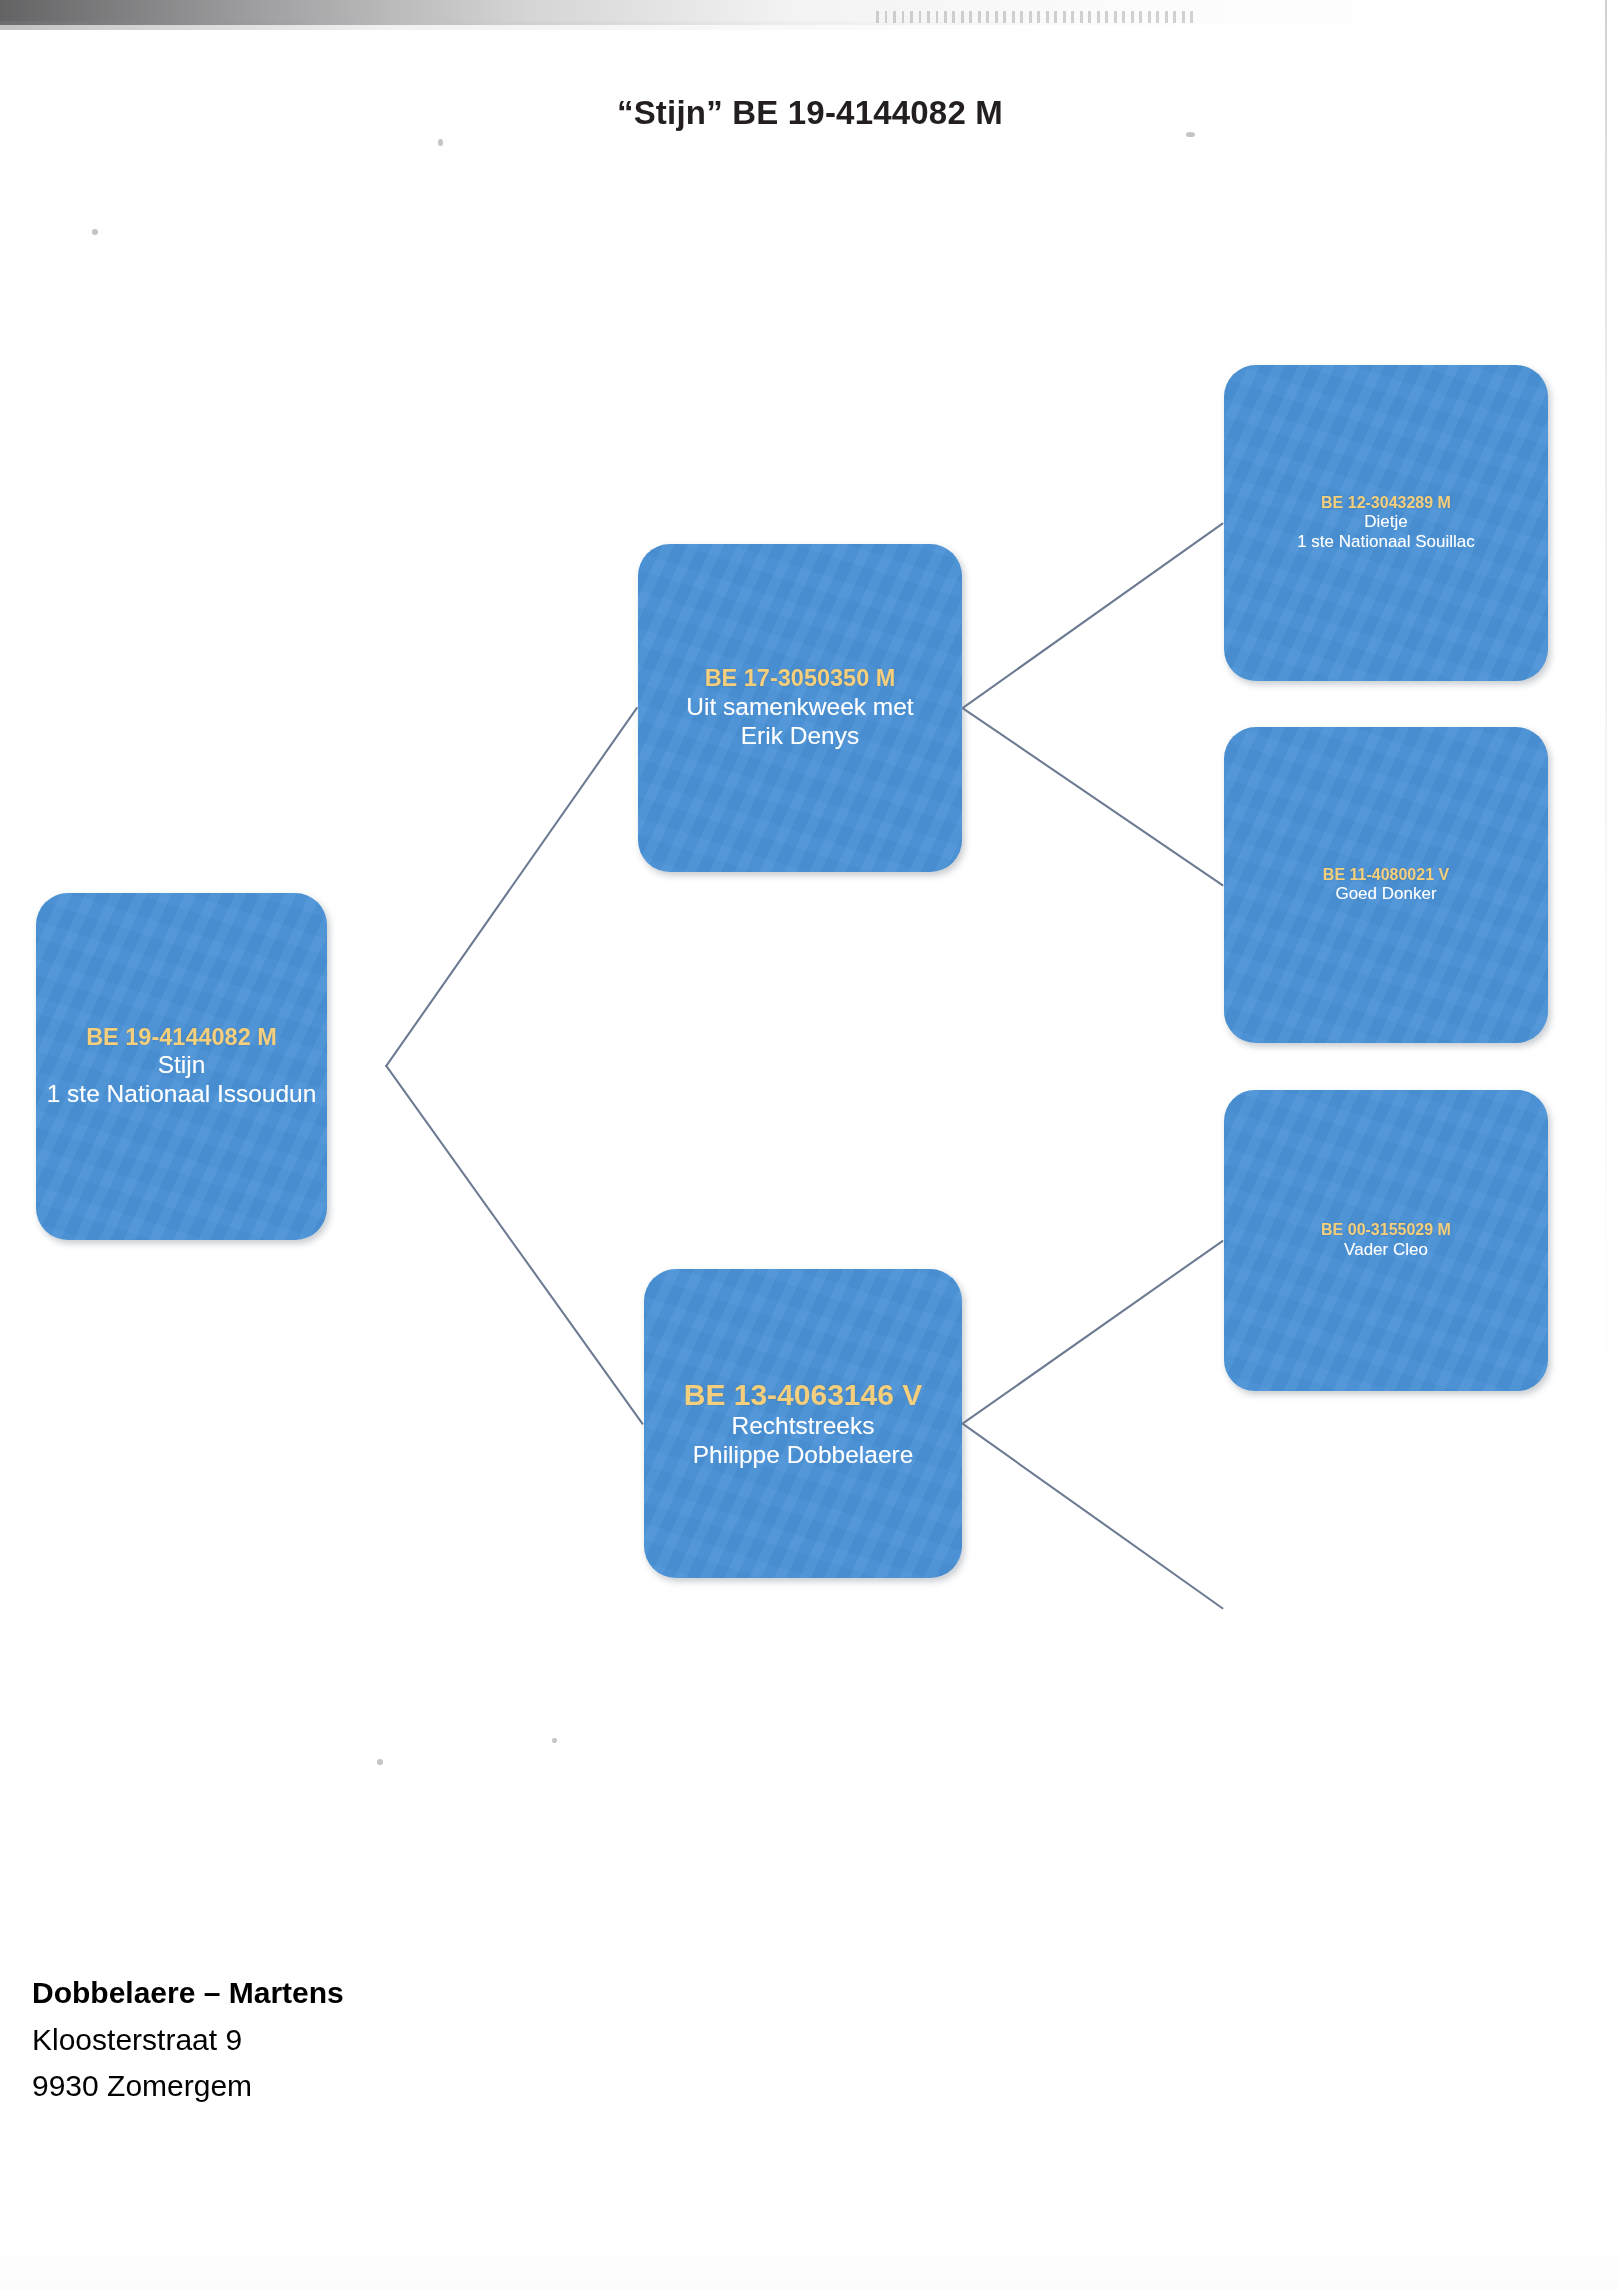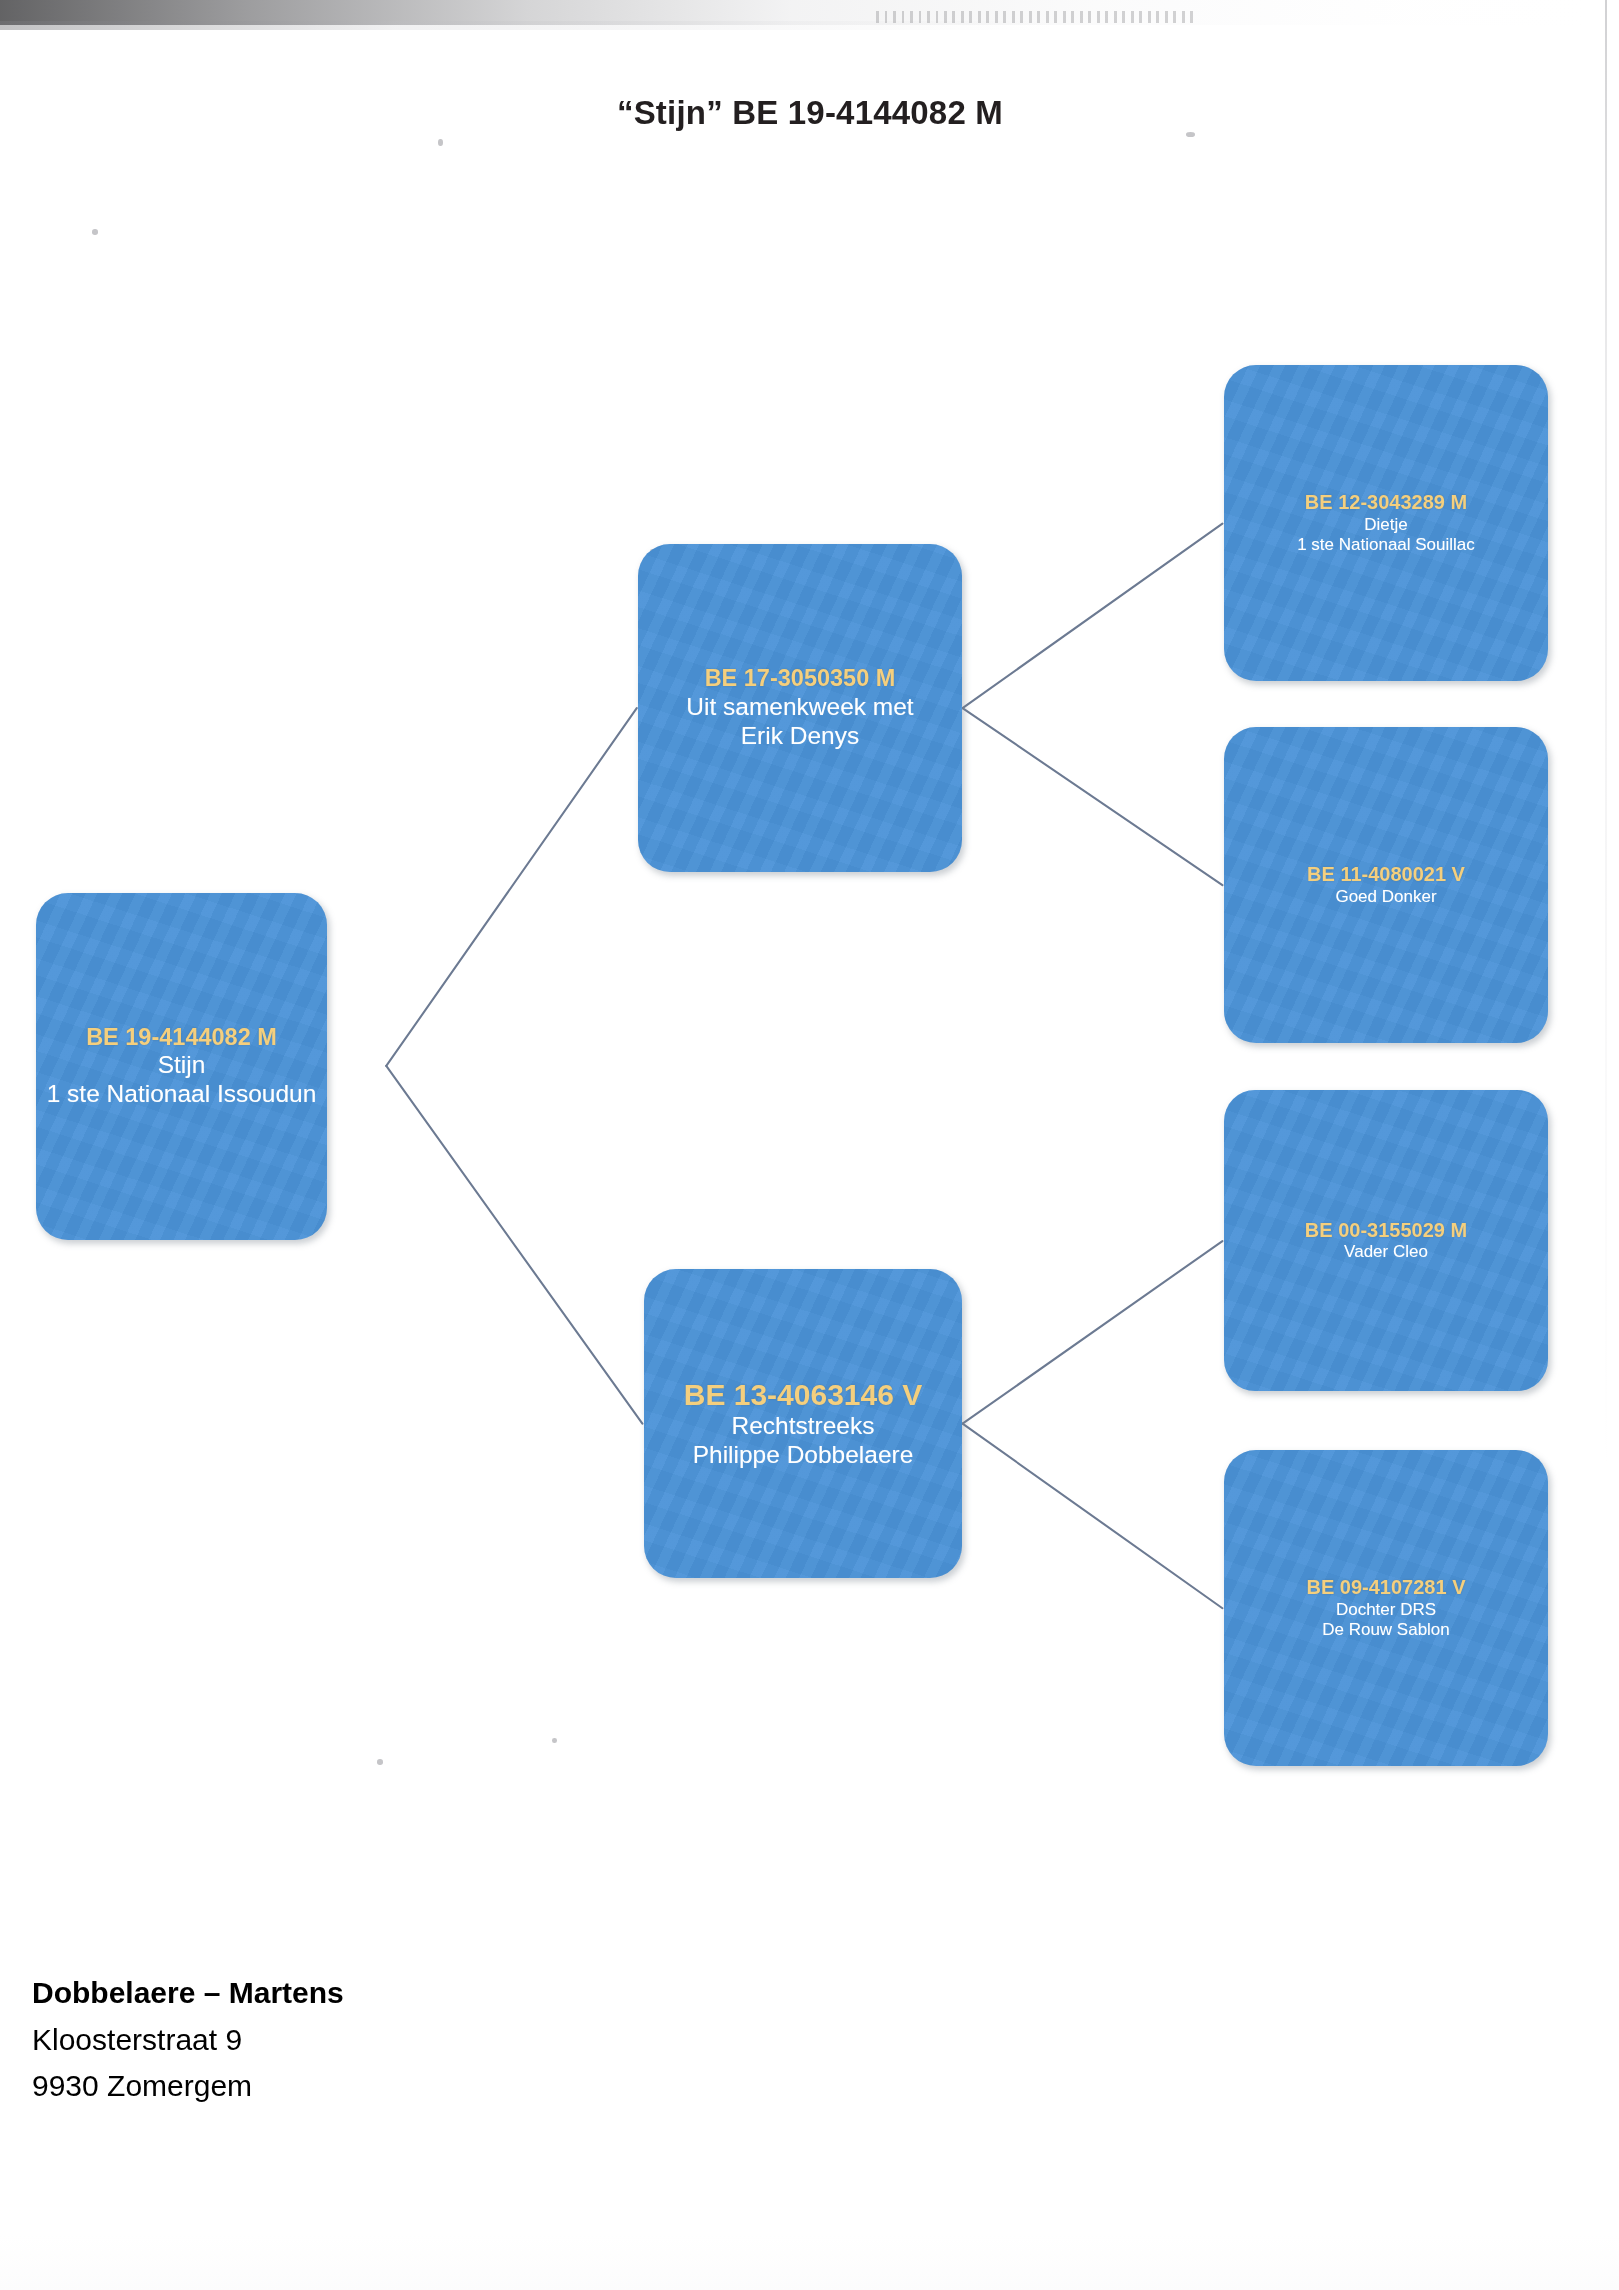--- a/index.html
+++ b/index.html
@@ -167,21 +167,21 @@
   #node-gdam1  { left: 1224px; top: 727px;  width: 324px; height: 316px; }
   #node-gsire2 { left: 1224px; top: 1090px; width: 324px; height: 301px; border-radius: 31px; }
   #node-gdam2  { left: 1224px; top: 1450px; width: 324px; height: 316px; }
 
   #node-root .ring   { font-size: 23.5px; }
   #node-root .name   { font-size: 24.5px; }
   #node-sire .ring   { font-size: 23.5px; }
   #node-sire .name   { font-size: 24.5px; }
   #node-dam .ring    { font-size: 30px; }
   #node-dam .name    { font-size: 24.5px; }
-  .gnode .ring       { font-size: 20px; }
+  .gnode .ring       { font-size: 16px; }
   .gnode .name       { font-size: 17px; }
 
   
   .footer {
     position: absolute;
     left: 32px;
     top: 1970px;
     color: #000000;
   }
   .footer .f-line {
@@ -256,26 +256,20 @@
     <span class="txt ring">BE 11-4080021 V</span>
     <span class="txt name">Goed Donker</span>
   </div>
 
   <div class="node gnode" id="node-gsire2">
     <span class="band"></span>
     <span class="txt ring">BE 00-3155029 M</span>
     <span class="txt name">Vader Cleo</span>
   </div>
 
-  <div class="node gnode" id="node-gdam2">
-    <span class="band"></span>
-    <span class="txt ring">BE 09-4107281 V</span>
-    <span class="txt name">Dochter DRS</span>
-    <span class="txt name">De Rouw Sablon</span>
-  </div>
 
   <div class="footer">
     <div class="f-line bold">Dobbelaere – Martens</div>
     <div class="f-line">Kloosterstraat 9</div>
     <div class="f-line">9930 Zomergem</div>
   </div>
 
   <div class="scan-bottom-fade"></div>
 </div>
 

